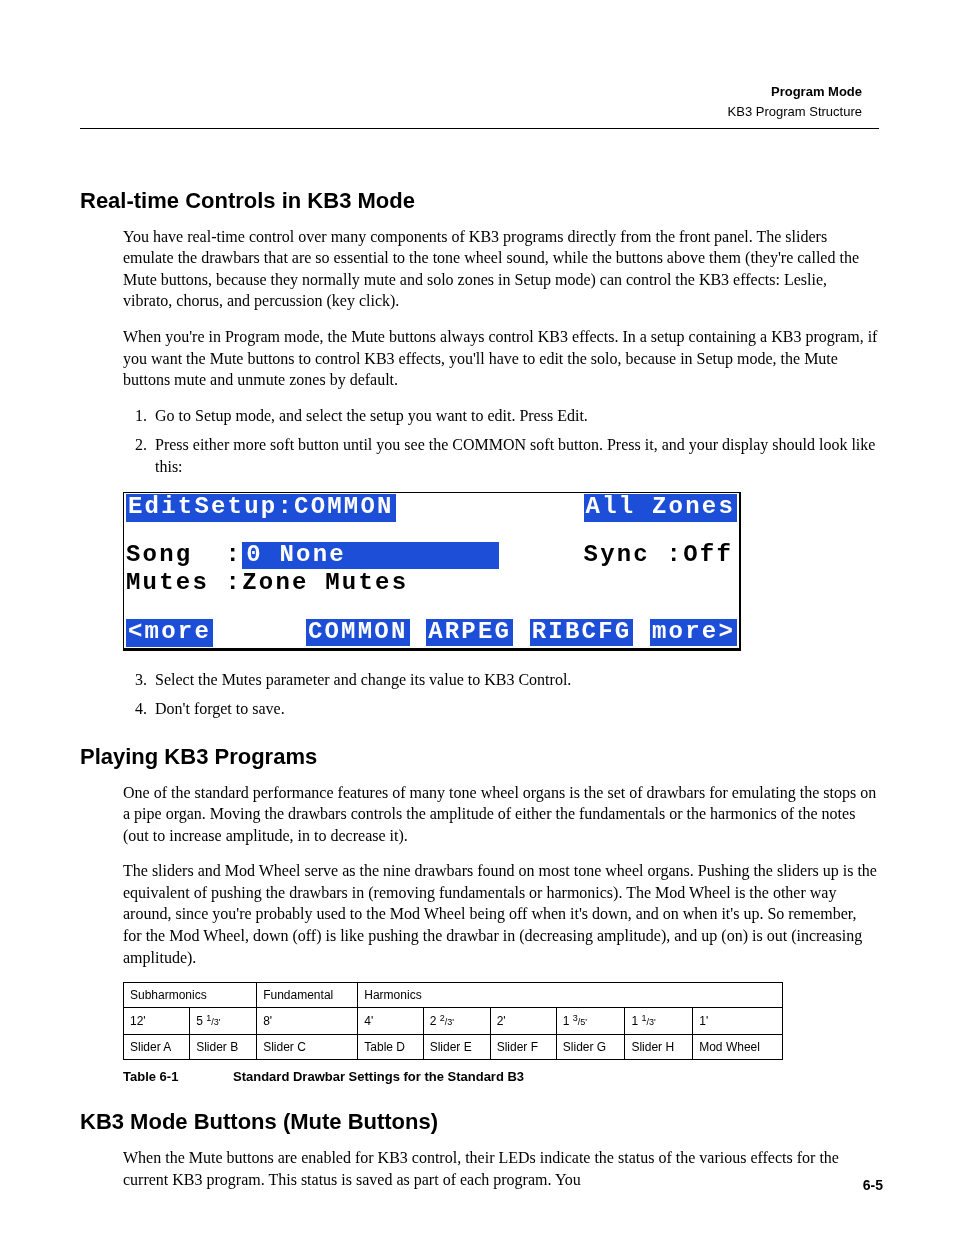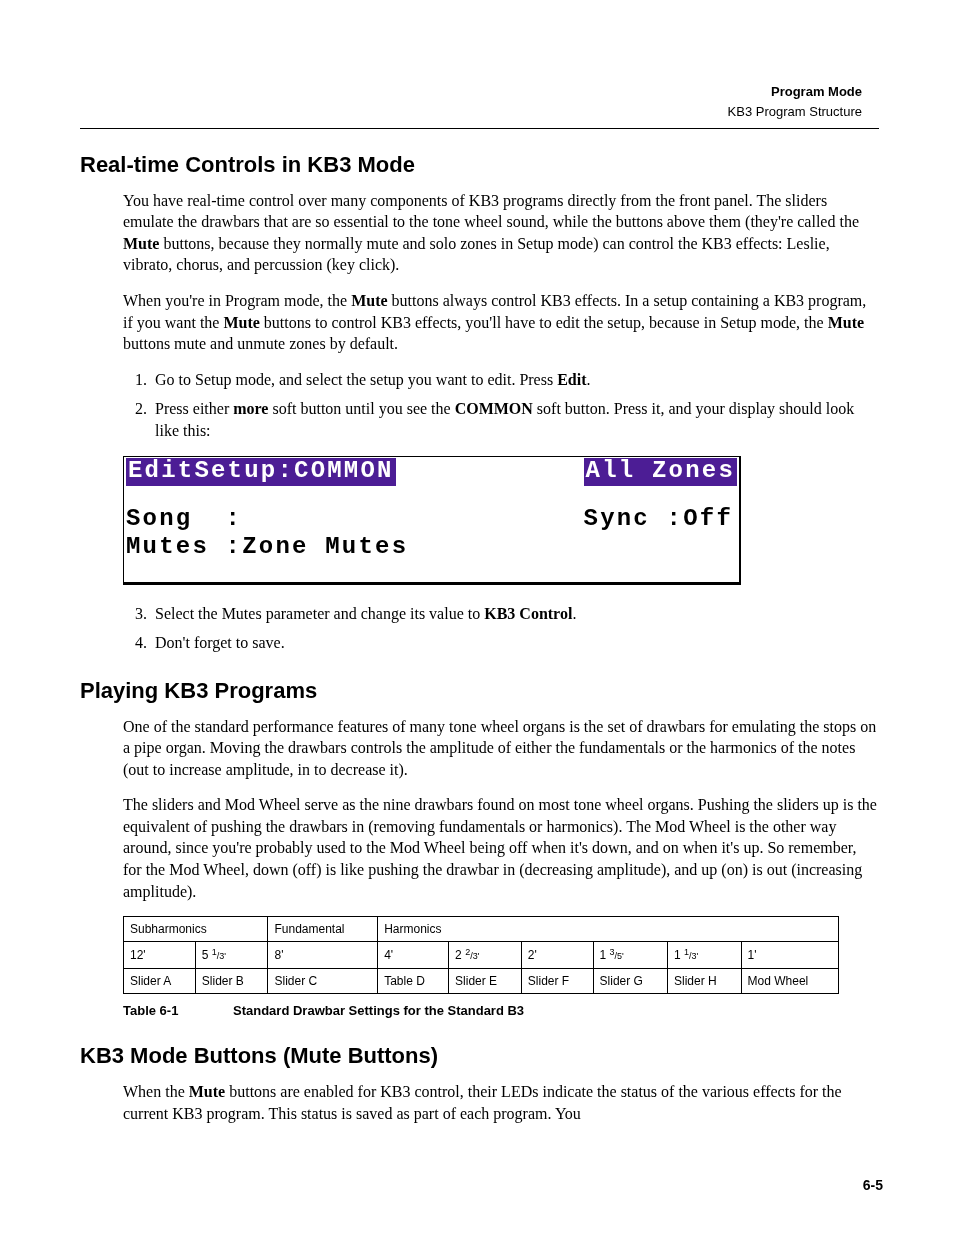--- a/index.html
+++ b/index.html
@@ -29,35 +29,35 @@
   }
   .running-head .bold { font-weight: 700; }
   .rule {
     position: absolute;
     left: 80px;
     right: 75px;
     top: 128px;
     border-top: 1px solid #000;
     height: 0;
   }
-  .content { margin-top: 64px; }
+  .content { margin-top: 100px; }
   h1.sec {
     font-family: Helvetica, Arial, sans-serif;
     font-weight: 700;
     font-size: 22px;
     margin: 22px 0 8px 0;
   }
   .body-indent { margin-left: 43px; }
   p.para { margin: 10px 0 14px 0; }
   ol.steps {
     margin: 6px 0 14px 0;
     padding-left: 28px;
   }
   ol.steps li { margin: 8px 0; padding-left: 4px; }
-  b { font-weight: 700; }
+  b { font-weight: 400; }
   
   .lcd {
     font-family: "Lucida Console", "Courier New", monospace;
     font-size: 24px;
     letter-spacing: 2.2px;
     font-weight: 700;
     line-height: 1.1;
     color: #000;
     width: 615px;
     border: 1px solid #000;
@@ -66,34 +66,34 @@
     margin: 14px 0 18px 0;
   }
   .lcd-row {
     display: flex;
     justify-content: space-between;
     align-items: stretch;
     height: 28px;
   }
   .lcd-cell { display: inline-flex; align-items: center; }
   .lcd .inv {
-    background: #4c1d95;
+    background: #1d4ed8;
     color: #fff;
     padding: 0 2px;
   }
   .lcd .gap { height: 20px; }
   .lcd .row1 { padding: 1px 2px 0 2px; }
   .lcd .row-body { padding: 0 6px 0 2px; }
   .lcd .row-soft { padding: 1px 2px 1px 2px; }
   .lcd .row-body .inv.high { padding: 0 4px; }
   .lcd .mutes-line { padding: 0 6px 0 2px; font-family: Liberation Mono, monospace; }
   
   table.drawbars {
     border-collapse: collapse;
-    width: 716px;
+    width: 660px;
     font-family: Helvetica, Arial, sans-serif;
     font-size: 12px;
     margin-top: 14px;
   }
   table.drawbars th, table.drawbars td {
     border: 1px solid #000;
     padding: 4px 6px;
     text-align: left;
     font-weight: 400;
     vertical-align: middle;
@@ -129,54 +129,67 @@
   <div class="rule"></div>
 
   <div class="content">
 
     <h1 class="sec">Real-time Controls in KB3 Mode</h1>
     <div class="body-indent">
       <p class="para">
         <span>You have real-time control over many components of KB3 programs directly from the front panel. The sliders emulate the drawbars that are so essential to the tone wheel sound, while the buttons above them (they're called the </span><b>Mute</b><span> buttons, because they normally mute and solo zones in Setup mode) can control the KB3 effects: Leslie, vibrato, chorus, and percussion (key click).</span>
       </p>
       <p class="para">
-        <span>When you're in Program mode, the </span><b>Mute</b><span> buttons always control KB3 effects. In a setup containing a KB3 program, if you want the </span><b>Mute</b><span> buttons to control KB3 effects, you'll have to edit the setup, because in Setup mode, the </span><b>Mute</b><span> buttons mute and unmute zones by default.</span>
+        <span>When you're in Program mode, the </span><b>Mute</b><span> buttons always control KB3 effects. In a setup containing a KB3 program, if you want the </span><b>Mute</b><span> buttons to control KB3 effects, you'll have to edit the solo, because in Setup mode, the </span><b>Mute</b><span> buttons mute and unmute zones by default.</span>
       </p>
       <ol class="steps">
         <li>
           <span>Go to Setup mode, and select the setup you want to edit. Press </span><b>Edit</b><span>.</span>
         </li>
         <li>
           <span>Press either </span><b>more</b><span> soft button until you see the </span><b>COMMON</b><span> soft button. Press it, and your display should look like this:</span>
         </li>
       </ol>
 
       <div class="lcd">
         <div class="lcd-row row1">
           <span class="lcd-cell inv">EditSetup:COMMON</span>
           <span class="lcd-cell inv">All&nbsp;Zones</span>
         </div>
         <div class="gap"></div>
         <div class="lcd-row row-body">
           <span class="lcd-cell">
             <span>Song&nbsp;&nbsp;:</span>
+              <span class="inv high">0 None&nbsp;&nbsp;&nbsp;&nbsp;&nbsp;&nbsp;&nbsp;&nbsp;&nbsp;</span>
           </span>
           <span class="lcd-cell">
             <span>Sync&nbsp;:</span>
               <span>Off</span>
           </span>
         </div>
         <div class="lcd-row mutes-line">
           <span class="lcd-cell">
             <span>Mutes&nbsp;:</span>
               <span>Zone Mutes</span>
           </span>
           <span></span>
         </div>
         <div class="gap"></div>
+        <div class="lcd-row row-soft">
+          <span class="lcd-cell inv">&lt;more</span>
+          <span class="lcd-cell">
+            <span class="inv">COMMON</span>
+              <span>&nbsp;</span>
+              <span class="inv">ARPEG</span>
+              <span>&nbsp;</span>
+              <span class="inv">RIBCFG</span>
+              <span>&nbsp;</span>
+              <span class="inv">more&gt;</span>
+          </span>
+        </div>
       </div>
 
       <ol class="steps" start="3">
         <li>
           <span>Select the Mutes parameter and change its value to </span><b>KB3 Control</b><span>.</span>
         </li>
         <li>Don't forget to save.</li>
       </ol>
     </div>
 

